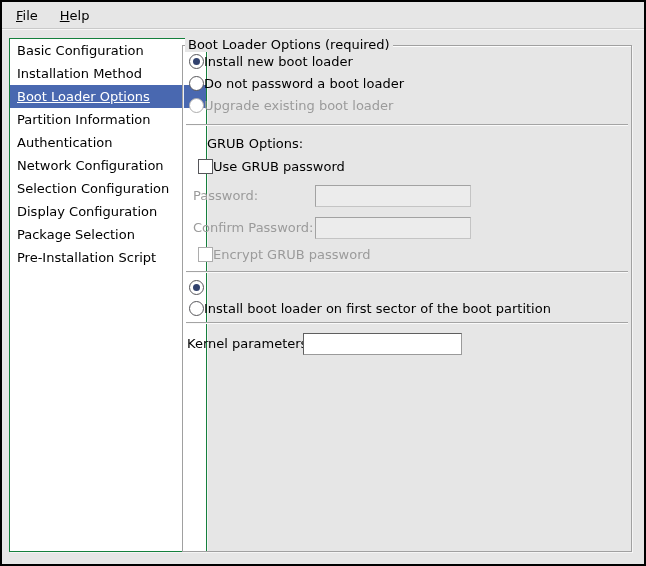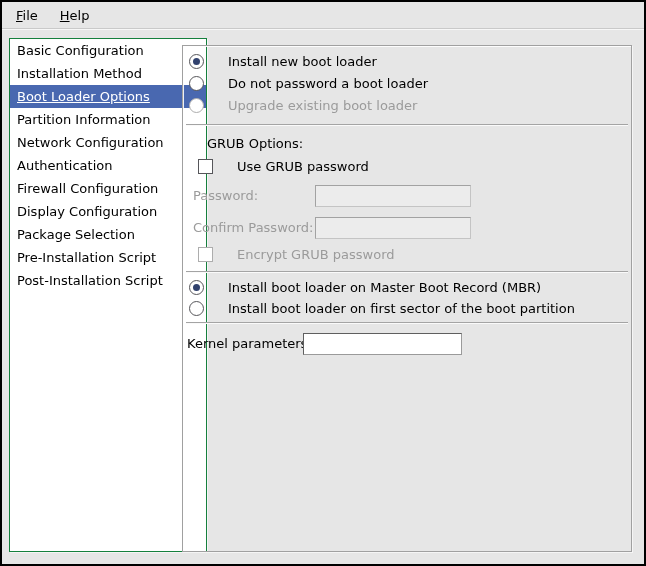--- a/index.html
+++ b/index.html
@@ -45,21 +45,21 @@
   
   .frame{
     position:absolute;left:180px;top:43px;width:450px;height:507px;
     border:1px solid var(--frame_border);
     box-shadow:inset 1px 1px 0 rgba(255,255,255,.9),1px 1px 0 #f5f5f5;
   }
   .frame-label{
     position:absolute;top:-9px;left:2px;background:var(--window_bg);
     padding:0 3px;white-space:nowrap;
   }
-  .row{position:absolute;display:flex;align-items:center;gap:24px;height:17px;white-space:nowrap;}
+  .row{position:absolute;display:flex;align-items:center;gap:0;height:17px;white-space:nowrap;}
   .separator{position:absolute;left:3px;right:3px;height:2px;
     border-top:1px solid #a4a4a4;border-bottom:1px solid #fafafa;}
   
   .radio{
     width:15px;height:15px;border-radius:50%;
     border:1px solid #56565a;background:#fff;flex:0 0 auto;
     position:relative;
   }
   .radio.checked::after{
     content:"";position:absolute;left:3px;top:3px;width:7px;height:7px;
@@ -93,30 +93,30 @@
   <div class="menubar">
     <div class="menu-item"><span class="accel">F</span><span>ile</span></div>
     <div class="menu-item"><span class="accel">H</span><span>elp</span></div>
   </div>
 
   <div class="sidebar">
     <div class="list-item">Basic Configuration</div>
     <div class="list-item">Installation Method</div>
     <div class="list-item selected">Boot Loader Options</div>
     <div class="list-item">Partition Information</div>
+    <div class="list-item">Authentication</div>
     <div class="list-item">Network Configuration</div>
-    <div class="list-item">Authentication</div>
-    <div class="list-item">Firewall Configuration</div>
+    <div class="list-item">Selection Configuration</div>
     <div class="list-item">Display Configuration</div>
     <div class="list-item">Package Selection</div>
     <div class="list-item">Pre-Installation Script</div>
-    <div class="list-item">Post-Installation Script</div>
   </div>
 
   <div class="frame">
+    <div class="frame-label">Boot Loader Options (required)</div>
 
     <div class="row" style="left:6px;top:7px;">
       <span class="radio checked"></span>
       <span class="wlabel">Install new boot loader</span>
     </div>
     <div class="row" style="left:6px;top:29px;">
       <span class="radio"></span>
       <span class="wlabel">Do not password a boot loader</span>
     </div>
     <div class="row disabled-row" style="left:6px;top:51px;">
@@ -147,21 +147,20 @@
 
     <div class="row disabled-row" style="left:15px;top:200px;">
       <span class="checkbox"></span>
       <span class="wlabel">Encrypt GRUB password</span>
     </div>
 
     <div class="separator" style="top:225px;"></div>
 
     <div class="row" style="left:6px;top:233px;">
       <span class="radio checked"></span>
-      <span class="wlabel">Install boot loader on Master Boot Record (MBR)</span>
     </div>
     <div class="row" style="left:6px;top:254px;">
       <span class="radio"></span>
       <span class="wlabel">Install boot loader on first sector of the boot partition</span>
     </div>
 
     <div class="separator" style="top:276px;"></div>
 
     <div class="row" style="left:4px;top:289px;">
       <span>Kernel parameters:</span>

